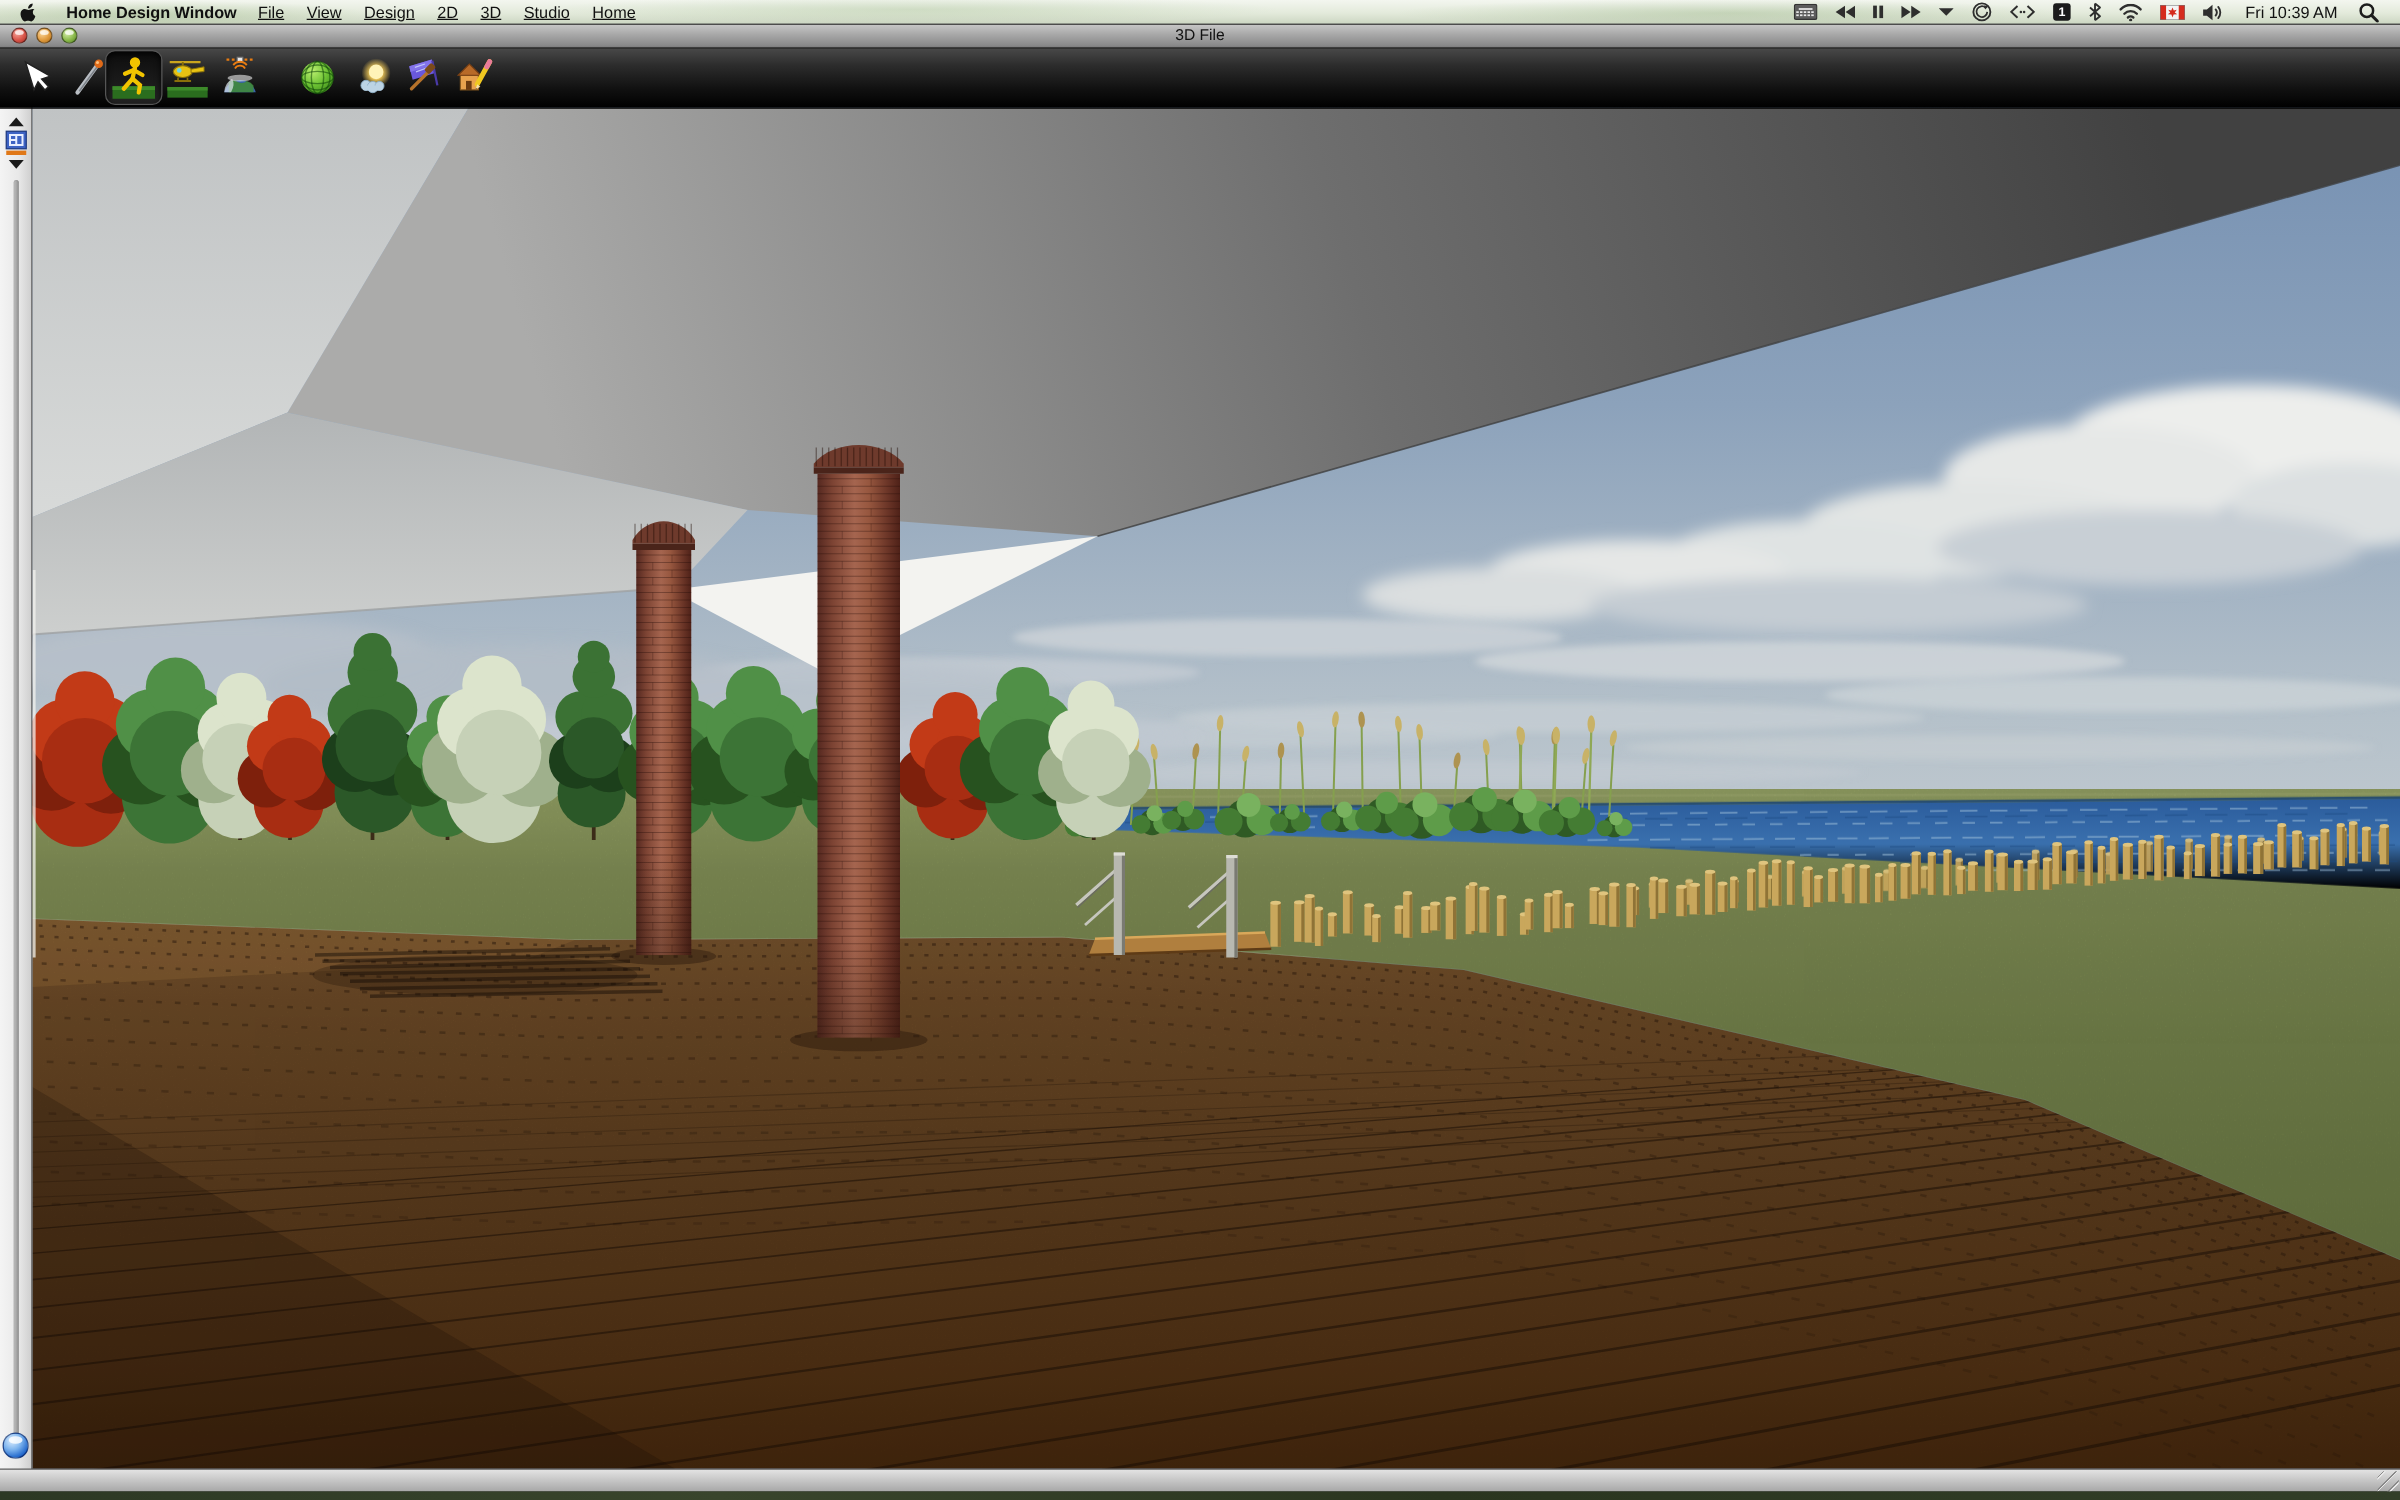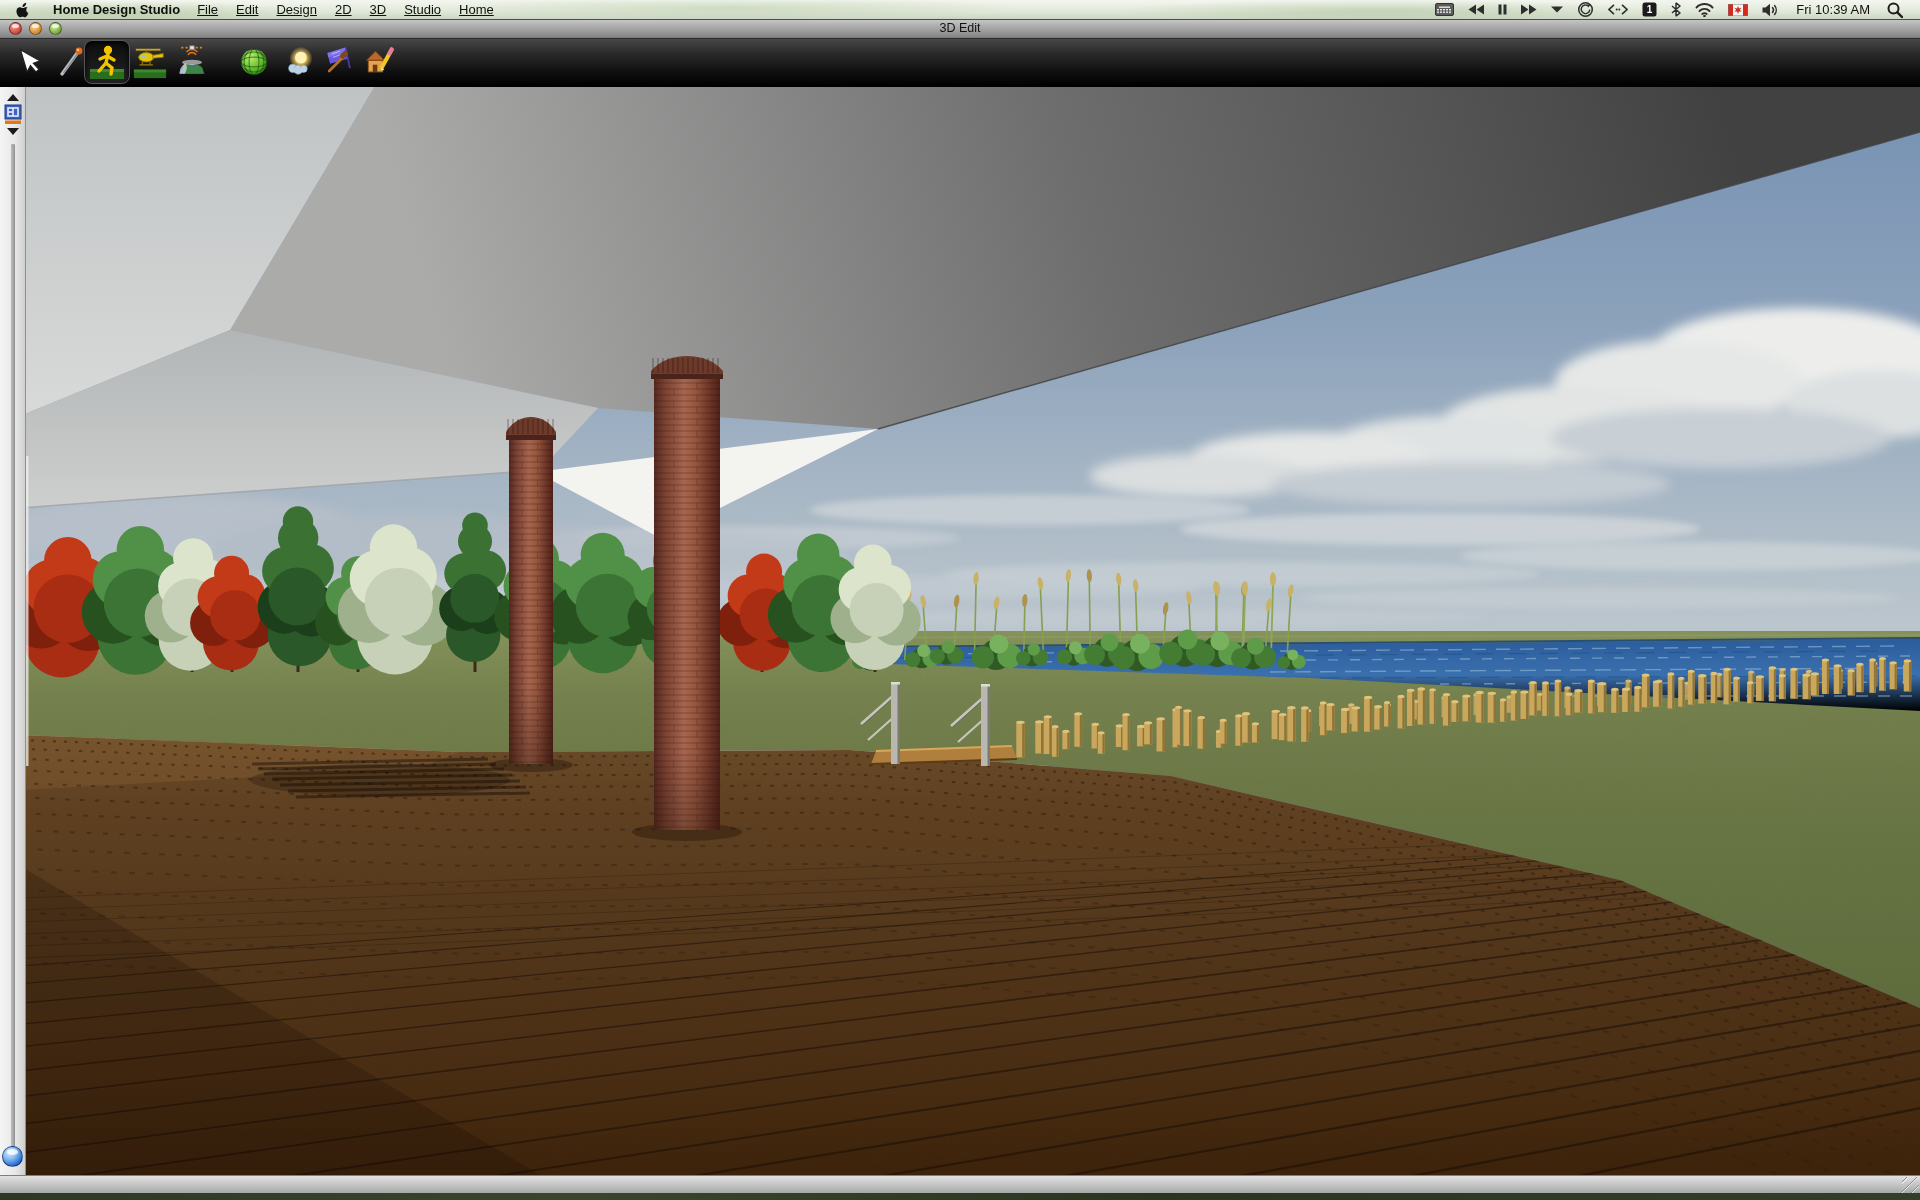--- a/index.html
+++ b/index.html
@@ -69,23 +69,23 @@
 </style>
 </head>
 <body>
 
 <div class="menubar">
   <span class="apple">
     <svg width="15" height="17" viewBox="0 0 16 18">
       <path fill="#141414" d="M11.9,4.9c0.7-0.8,1.2-1.9,1-3.1c-1,0.1-2.2,0.7-2.9,1.5C9.4,4,8.9,5.1,9.1,6.2C10.2,6.3,11.2,5.7,11.9,4.9z M12.9,6.6c-1.6,0-2.3,0.8-3.4,0.8C8.4,7.4,7.4,6.6,6.3,6.6c-1.8,0-3.7,1.5-3.7,4.3c0,2.9,2.1,6.3,3.7,6.3c0.9,0,1.5-0.6,2.7-0.6c1.2,0,1.7,0.6,2.7,0.6c1.6,0,3.3-3,3.5-4.6c-1.3-0.6-2.1-1.8-2.1-3.2c0-1.2,0.7-2.3,1.6-2.8C14.2,6.9,13.6,6.6,12.9,6.6z"></path>
     </svg>
   </span>
-  <span class="appname">Home Design Studio</span>
+  <span class="appname">Home Design Window</span>
   <span class="menu-item">File</span>
-  <span class="menu-item">Edit</span>
+  <span class="menu-item">View</span>
   <span class="menu-item">Design</span>
   <span class="menu-item">2D</span>
   <span class="menu-item">3D</span>
   <span class="menu-item">Studio</span>
   <span class="menu-item">Home</span>
 
   <span class="mb-right">
     <span class="mi">
       <svg width="19" height="13" viewBox="0 0 19 13">
           <rect x="0.5" y="0.5" width="18" height="12" rx="1.5" fill="#5c5c5c" stroke="#333"></rect>
@@ -198,21 +198,21 @@
           <line x1="10.3" y1="10.3" x2="15" y2="15" stroke="#1d1d1d" stroke-width="2.4" stroke-linecap="round"></line>
         </svg>
     </span>
   </span>
 </div>
 
 <div class="titlebar">
   <span class="traffic tl-close"></span>
   <span class="traffic tl-min"></span>
   <span class="traffic tl-zoom"></span>
-  <div class="wintitle">3D Edit</div>
+  <div class="wintitle">3D File</div>
 </div>
 
 <div class="toolbar">
   <span class="tool" style="left:12px">
     <svg width="30" height="32" viewBox="0 0 30 32">
       <polygon points="8,2 10,25 14.5,19.5 18.5,27 22,25 17.8,18 25,17" fill="#fff" stroke="#222" stroke-width="1.2" transform="rotate(-12 15 15)"></polygon>
     </svg>
   </span>
   <span class="tool" style="left:52px">
     <svg width="32" height="34" viewBox="0 0 32 34">

